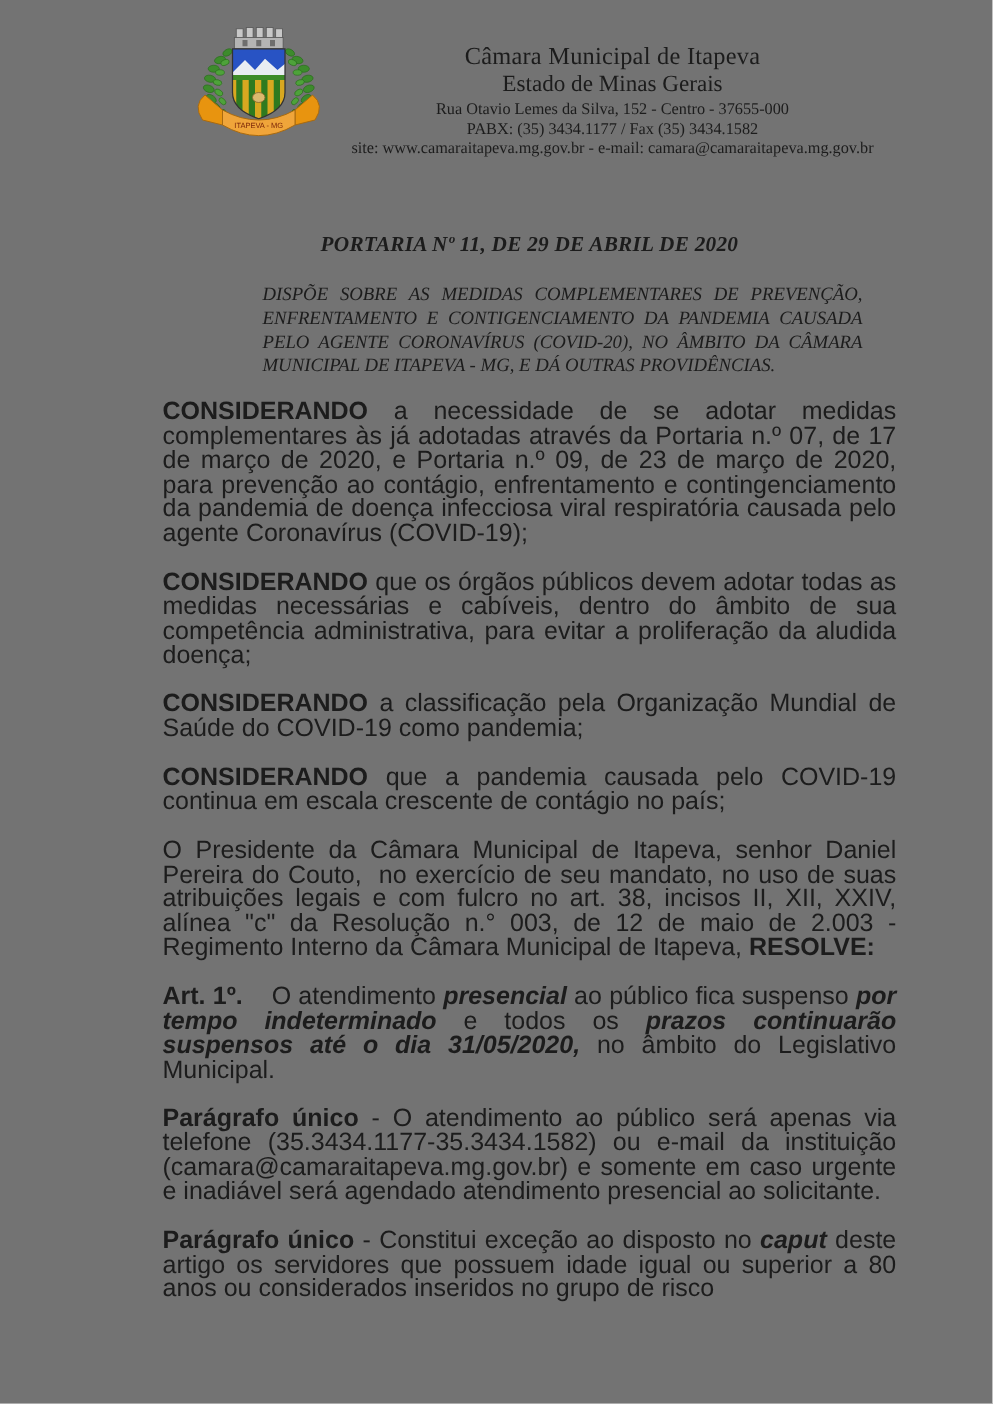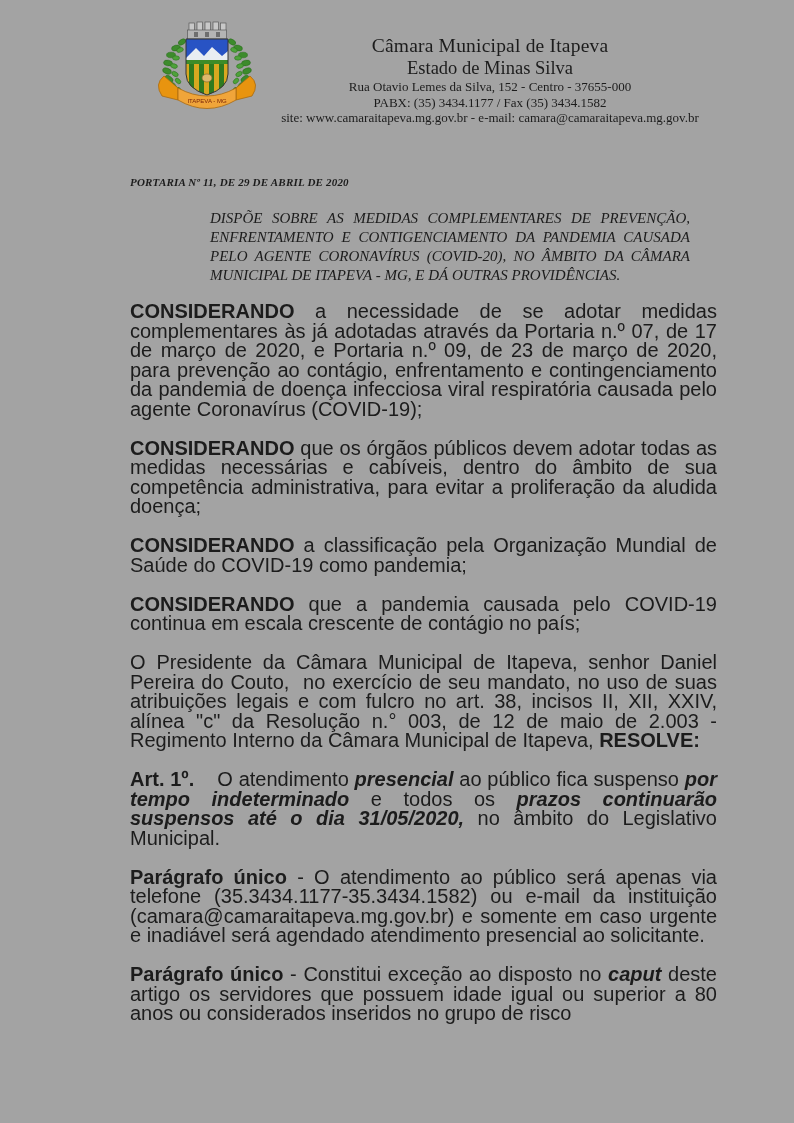--- a/index.html
+++ b/index.html
@@ -1,41 +1,41 @@
 <!DOCTYPE html>
 <html lang="pt-BR"><head>
 <meta charset="utf-8">
 <style>
   html,body{margin:0;padding:0;background:#ffffff;}
   .page{
     position:relative;
     width:794px;height:1123px;
-    background:#a3a3a3;
+    background:#737373;
     font-family:"Liberation Sans", sans-serif;
     color:#1c1c1c;
     overflow:hidden;
   }
   
   .letterhead{position:relative;height:150px;}
   .crest{position:absolute;left:152px;top:18px;width:110px;height:106px;}
   .letterhead-text{
     position:absolute;left:268px;top:34px;width:444px;
     text-align:center;
     font-family:"Liberation Serif", serif;
   }
   .org-name{font-size:19.5px;line-height:23px;letter-spacing:.2px;}
   .org-state{font-size:18.5px;line-height:22px;}
   .addr{font-size:13px;line-height:15.5px;}
   
   .doc{margin:0 77px 0 130px;width:587px;}
   .title{
-    margin:26px 0 21px 0;
+    margin:36px 0 21px 0;
     font-family:"Liberation Serif", serif;
-    font-size:11px;font-weight:bold;font-style:italic;
-    text-align:left;letter-spacing:.2px;
+    font-size:17px;font-weight:bold;font-style:italic;
+    text-align:center;letter-spacing:.2px;
   }
   .epigraph{
     margin:0 27px 17px 80px;
     font-family:"Liberation Serif", serif;
     font-style:italic;font-size:15px;line-height:19px;
     text-align:justify;
   }
   .para{
     margin:0 0 19.5px 0;
     font-size:20px;line-height:19.5px;
@@ -120,21 +120,21 @@
       <g stroke="#a86a10" stroke-width="0.8">
         <path d="M26 70 L12 58 Q2 66 10 78 L26 82 Z" fill="#e8940f"></path>
         <path d="M84 70 L98 58 Q108 66 100 78 L84 82 Z" fill="#e8940f"></path>
         <path d="M26 70 Q55 86 84 70 L84 82 Q55 99 26 82 Z" fill="#f0a53a"></path>
       </g>
       <text x="55" y="84.5" text-anchor="middle" font-size="6" font-family="Liberation Sans, sans-serif" fill="#7a2508" stroke="none">ITAPEVA - MG</text>
     </svg>
 
     <div class="letterhead-text">
       <div class="org-name">Câmara Municipal de Itapeva</div>
-      <div class="org-state">Estado de Minas Silva</div>
+      <div class="org-state">Estado de Minas Gerais</div>
       <div class="addr">Rua Otavio Lemes da Silva, 152 - Centro - 37655-000</div>
       <div class="addr">PABX: (35) 3434.1177 / Fax (35) 3434.1582</div>
       <div class="addr">site: www.camaraitapeva.mg.gov.br - e-mail: camara@camaraitapeva.mg.gov.br</div>
     </div>
   </header>
 
   <main class="doc">
     <h1 class="title">PORTARIA Nº 11, DE 29 DE ABRIL DE 2020</h1>
     <p class="epigraph">DISPÕE SOBRE AS MEDIDAS COMPLEMENTARES DE PREVENÇÃO, ENFRENTAMENTO E CONTIGENCIAMENTO DA PANDEMIA CAUSADA PELO AGENTE CORONAVÍRUS (COVID-20), NO ÂMBITO DA CÂMARA MUNICIPAL DE ITAPEVA - MG, E DÁ OUTRAS PROVIDÊNCIAS.</p>
     <section>

